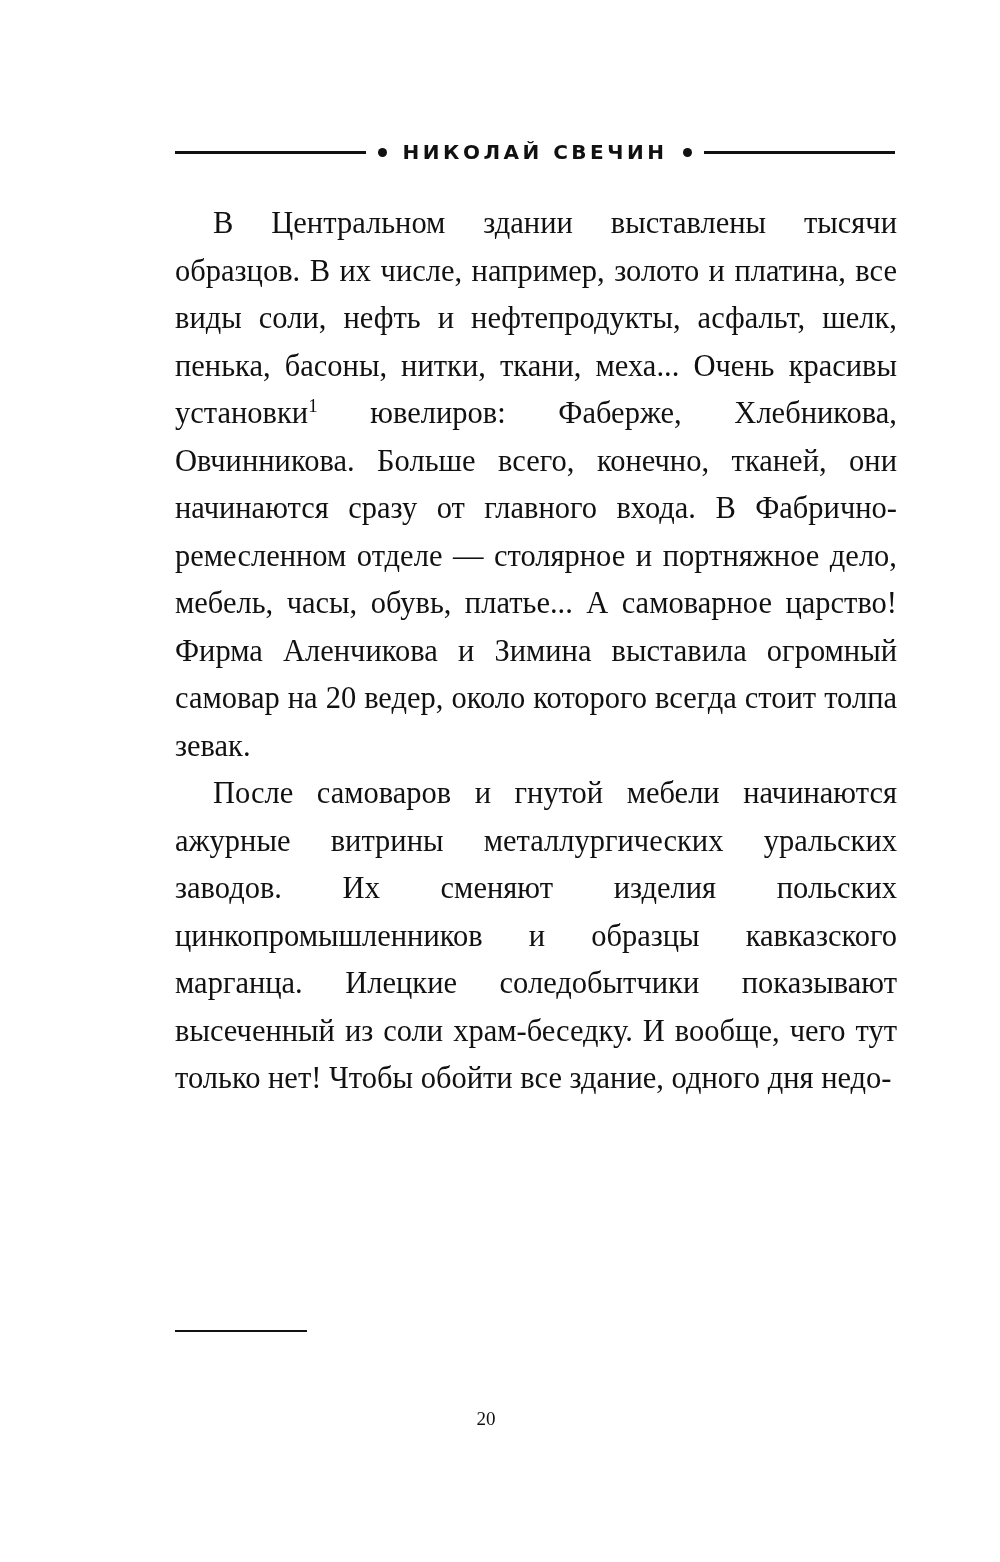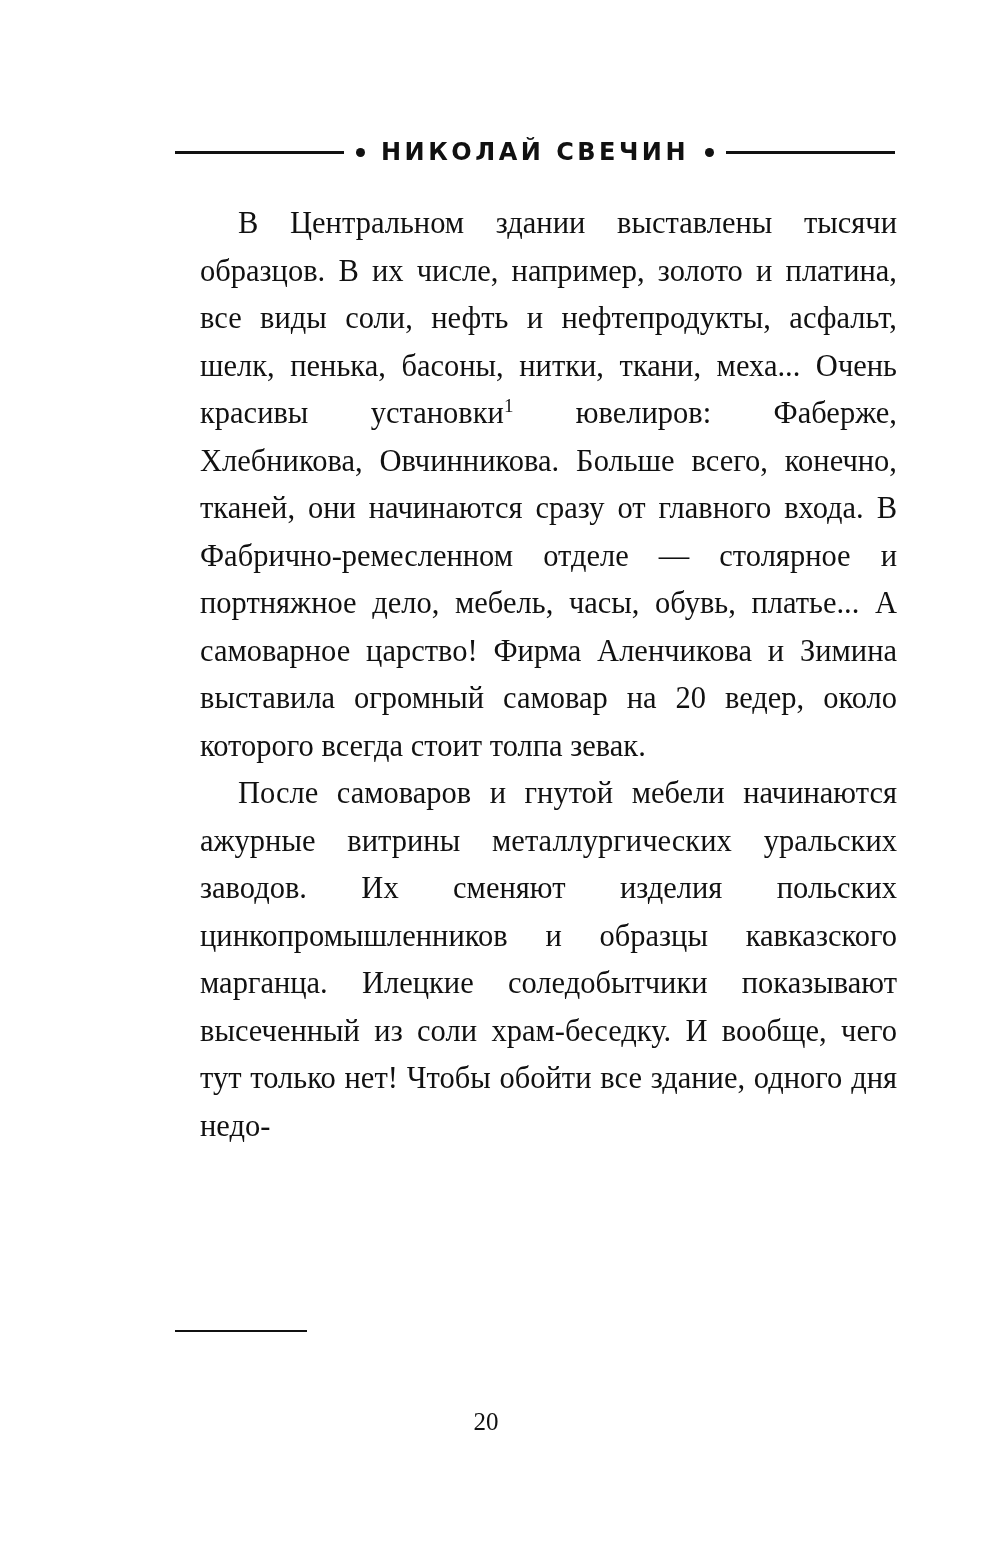--- a/index.html
+++ b/index.html
@@ -47,21 +47,21 @@
     height: 9px;
     border-radius: 50%;
     background: #111111;
     margin: 0 12px;
     flex: 0 0 auto;
   }
   .rh-title {
     flex: 0 0 auto;
     font-family: "DejaVu Sans", sans-serif;
     font-weight: bold;
-    font-size: 24px;
+    font-size: 20px;
     letter-spacing: 3.5px;
     color: #111111;
     white-space: nowrap;
     padding: 0 4px;
   }
 
   
   .body-text {
     position: absolute;
     left: 175px;
@@ -73,21 +73,20 @@
     text-justify: inter-word;
     color: #111111;
     hyphens: manual;
   }
   .body-text p {
     margin: 0;
     text-indent: 0;
   }
   .body-text p.indent {
     text-indent: 38px;
-    margin-left: 25px;
   }
   .fn-ref {
     font-size: 19px;
     vertical-align: super;
     line-height: 0;
   }
 
   
   .footnote-rule {
     position: absolute;
@@ -119,21 +118,21 @@
     font-style: italic;
   }
 
   
   .folio {
     position: absolute;
     left: 0;
     top: 1408px;
     width: 972px;
     text-align: center;
-    font-size: 25px;
+    font-size: 19px;
     color: #111111;
   }
 </style>
 </head>
 <body>
 
 <div class="page">
 
   <div class="running-head">
     <span class="rh-rule"></span>

